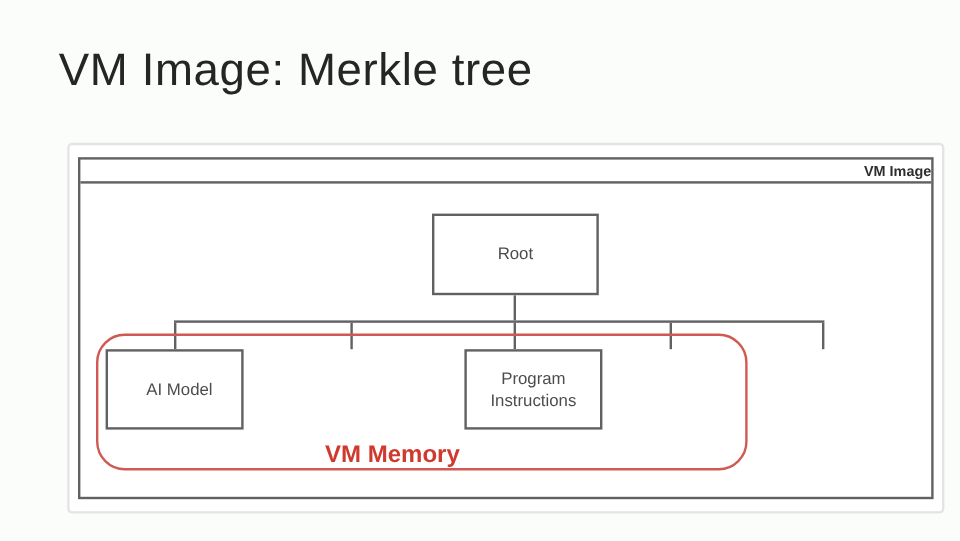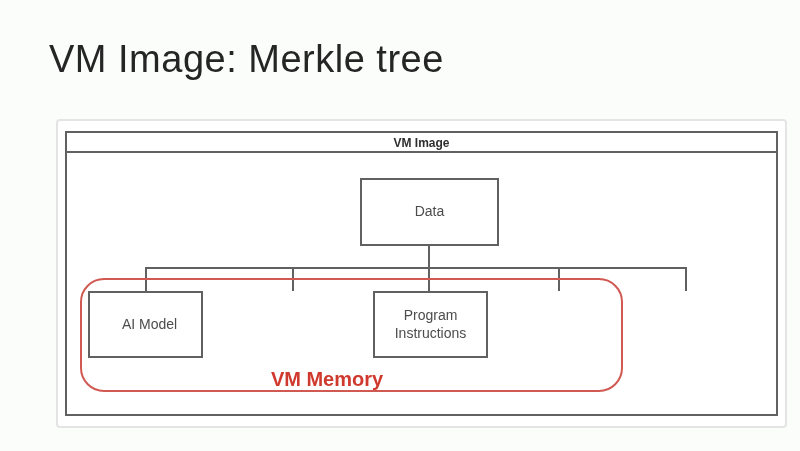--- a/index.html
+++ b/index.html
@@ -38,21 +38,21 @@
     left: 65px;
     top: 131px;
     width: 713px;
     height: 285px;
     background: #ffffff;
     border: 2px solid var(--line_gray);
   }
   .container-header {
     height: 20px;
     line-height: 20px;
-    text-align: center;
+    text-align: right;
     font-size: 12px;
     font-weight: 700;
     color: #2e2e2e;
     border-bottom: 2px solid var(--line_gray);
   }
   .node {
     position: absolute;
     background: #ffffff;
     border: 2px solid var(--line_gray);
     display: flex;
@@ -64,21 +64,21 @@
     line-height: 1.25;
     padding: 0 4px;
   }
   .node-root {
     left: 360px; top: 178px;
     width: 139px; height: 68px;
   }
   .leaf { top: 291px; height: 67px; }
   .leaf-0 { left: 88px;  width: 115px; padding-left: 12px; }
   .leaf-1 { left: 236px; width: 115px; }
-  .leaf-2 { left: 373px; width: 115px; }
+  .leaf-2 { left: 387px; width: 115px; }
   .leaf-3 { left: 503px; width: 112px; }
   .leaf-4 { left: 629px; width: 114px; }
   .connector {
     position: absolute;
     background: var(--line_gray);
   }
   .root-stem { left: 428px; top: 246px; width: 2px; height: 21px; }
   .bus       { left: 145px; top: 267px; width: 542px; height: 2px; }
   .drop      { top: 269px; width: 2px; height: 22px; }
   .drop-0 { left: 145px; }
@@ -125,21 +125,21 @@
   <div class="connector root-stem"></div>
   <div class="connector bus"></div>
   <div class="connector drop drop-0"></div>
   <div class="connector drop drop-1"></div>
   <div class="connector drop drop-2"></div>
   <div class="connector drop drop-3"></div>
   <div class="connector drop drop-4"></div>
 
   <div class="memory-group"></div>
 
-  <div class="node node-root">Data</div>
+  <div class="node node-root">Root</div>
 
   <div class="node leaf leaf-0">AI Model</div>
 
 
   <div class="node leaf leaf-2">Program Instructions</div>
 
 
 
   <div class="memory-label">VM Memory</div>
 

